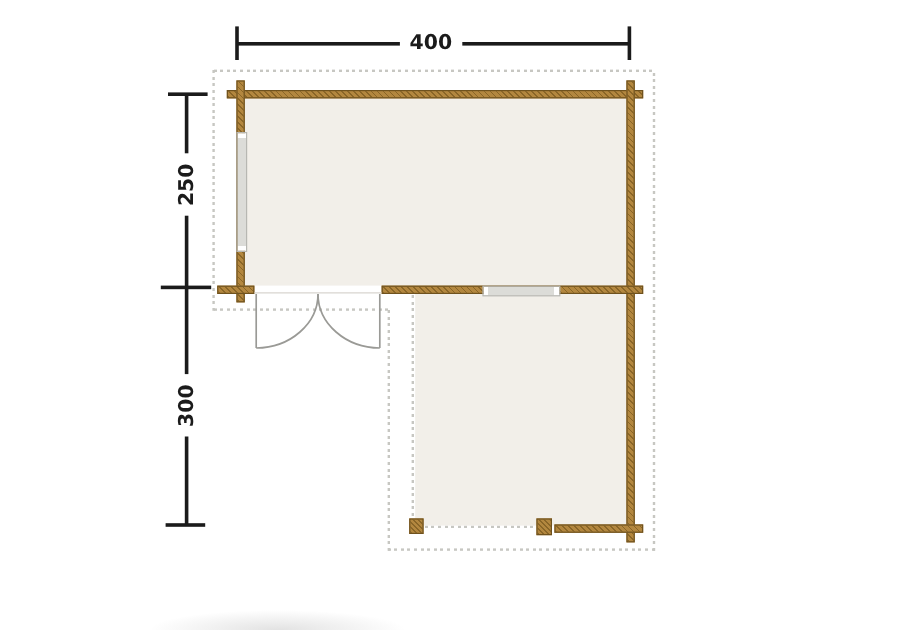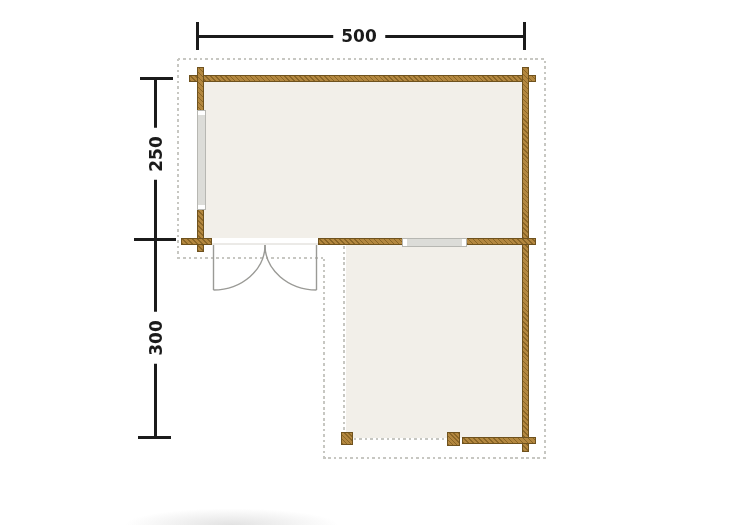--- a/index.html
+++ b/index.html
@@ -80,21 +80,21 @@
     <path d="M213.5,245 L213.5,290" stroke="#9a9a96" stroke-width="1.4" fill="none"></path>
     <path d="M316.5,245 L316.5,290" stroke="#9a9a96" stroke-width="1.4" fill="none"></path>
     <path d="M213.5,290 A52,45 0 0 0 265,245" stroke="#9a9a96" stroke-width="1.4" fill="none"></path>
     <path d="M316.5,290 A52,45 0 0 1 265,245" stroke="#9a9a96" stroke-width="1.4" fill="none"></path>
   </svg>
 
   <div>
     <div class="dim" style="left:197px;top:35px;width:328px;height:2.5px;"></div>
     <div class="dim" style="left:196px;top:22px;width:2.5px;height:28px;"></div>
     <div class="dim" style="left:523px;top:22px;width:2.5px;height:28px;"></div>
-    <div class="dim-label h" style="left:359px;top:36px;">500</div>
+    <div class="dim-label h" style="left:359px;top:36px;">400</div>
   </div>
 
   <div>
     <div class="dim" style="left:154px;top:78px;width:2.5px;height:360px;"></div>
     <div class="dim" style="left:140px;top:77px;width:33px;height:2.5px;"></div>
     <div class="dim" style="left:134px;top:238px;width:42px;height:2.5px;"></div>
     <div class="dim" style="left:138px;top:436px;width:33px;height:2.5px;"></div>
     <div class="dim-label v" style="left:156px;top:154px;">250</div>
     <div class="dim-label v" style="left:156px;top:338px;">300</div>
   </div>

